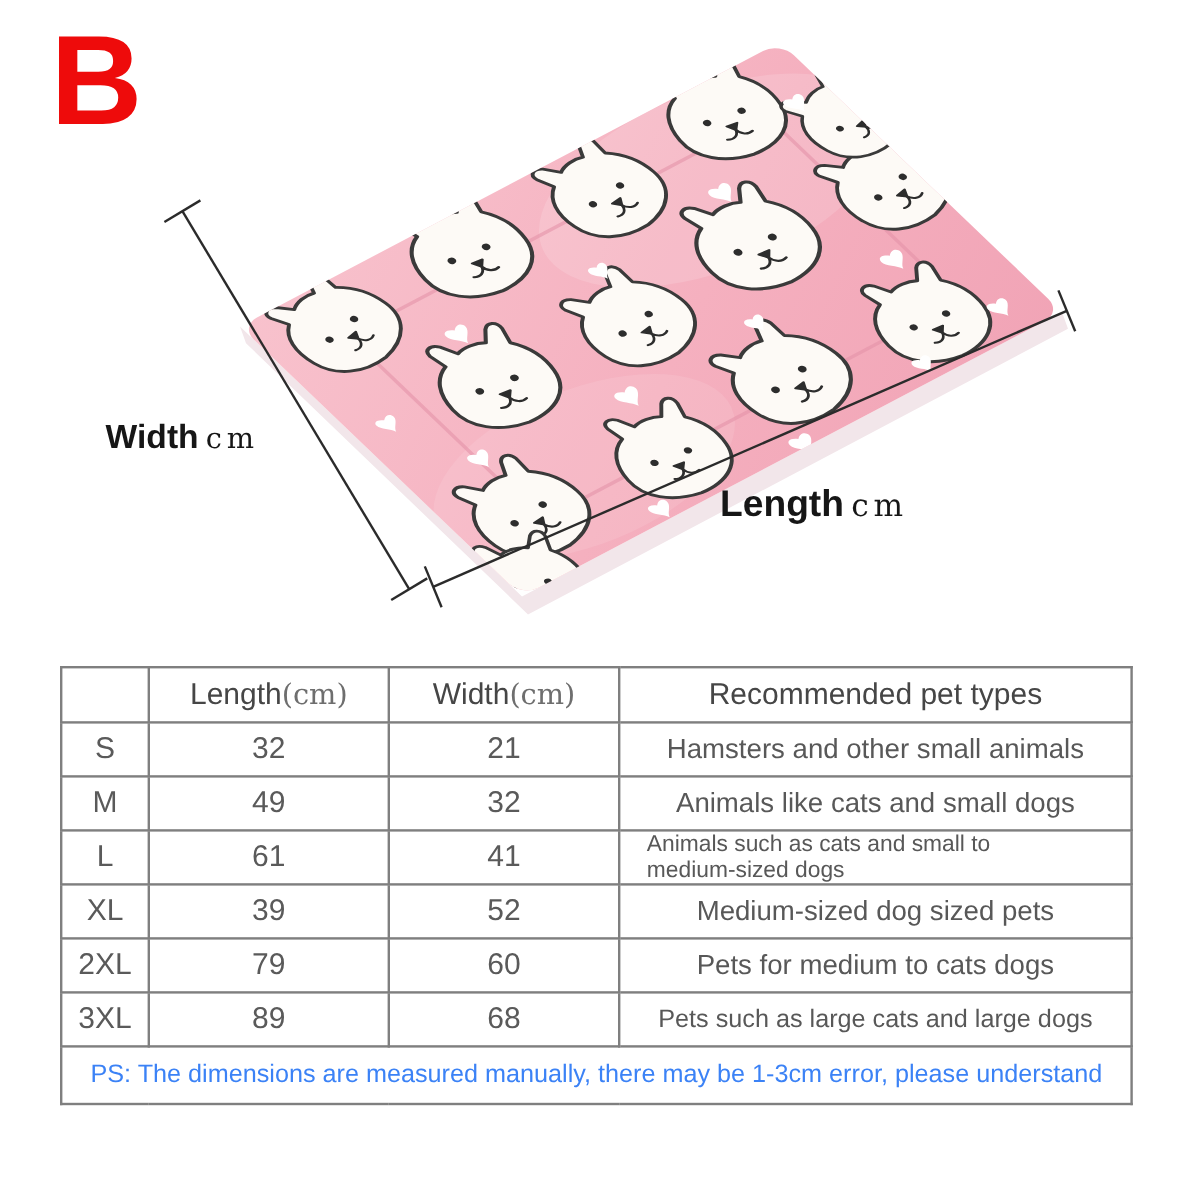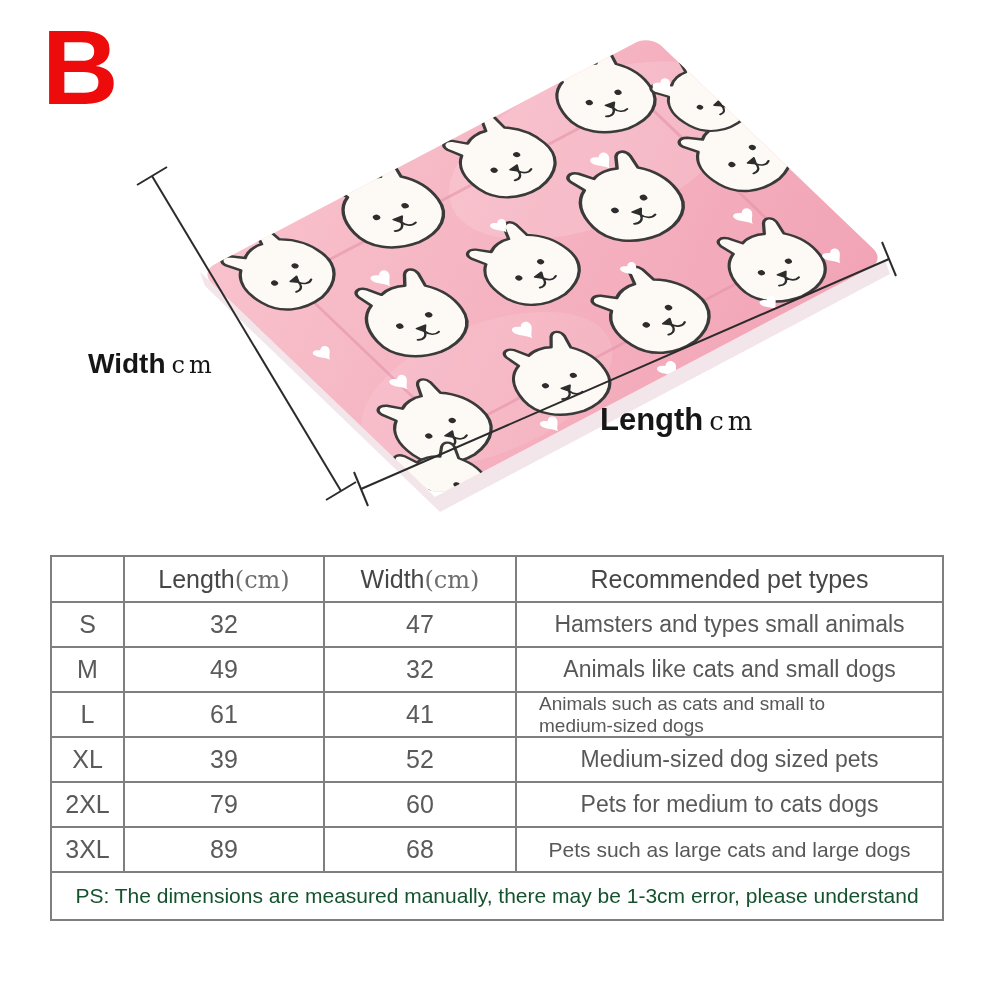--- a/index.html
+++ b/index.html
@@ -29,21 +29,21 @@
   .size-table td{border:2px solid #7f7f7f;text-align:center;vertical-align:middle;
                  font-size:25px;padding:0;overflow:hidden;}
   .size-table tr.hdr td{height:44px;color:#464646;}
   .size-table tr.data-row td{height:43px;}
   .size-table .hdr-main{font-family:"Liberation Sans",sans-serif;color:#464646;}
   .size-table .hdr-unit{font-family:"DejaVu Serif",serif;color:#6e6e6e;font-size:24px;}
   .size-table td.pets-cell{font-size:23px;color:#585858;}
   .size-table tr.row-L td.pets-cell{font-size:19px;text-align:left;padding-left:22px;line-height:1.12;}
   .size-table tr.row-L td.pets-cell .wrap-limit{display:inline-block;max-width:318px;}
   .size-table tr.row-3XL td.pets-cell{font-size:21px;margin-top:28px;}
-  .size-table tr.note-row td{height:46px;font-size:21px;color:#14532d;text-align:center;}
+  .size-table tr.note-row td{height:46px;font-size:21px;color:#3b82f6;text-align:center;}
 </style>
 </head>
 <body>
 
 <div class="stage">
 
   <div class="panel-letter">B</div>
 
   <svg class="diagram-svg" width="1000" height="550" viewBox="0 0 1000 550">
     <defs>
@@ -142,22 +142,22 @@
     <tbody>
       <tr class="hdr">
         <td></td>
         <td><span class="hdr-main">Length</span><span class="hdr-unit">(cm)</span></td>
         <td><span class="hdr-main">Width</span><span class="hdr-unit">(cm)</span></td>
         <td>Recommended pet types</td>
       </tr>
       <tr class="data-row row-S">
         <td>S</td>
         <td>32</td>
-        <td>47</td>
-        <td class="pets-cell">Hamsters and types small animals</td>
+        <td>21</td>
+        <td class="pets-cell">Hamsters and other small animals</td>
       </tr>
       <tr class="data-row row-M">
         <td>M</td>
         <td>49</td>
         <td>32</td>
         <td class="pets-cell">Animals like cats and small dogs</td>
       </tr>
       <tr class="data-row row-L">
         <td>L</td>
         <td>61</td>

